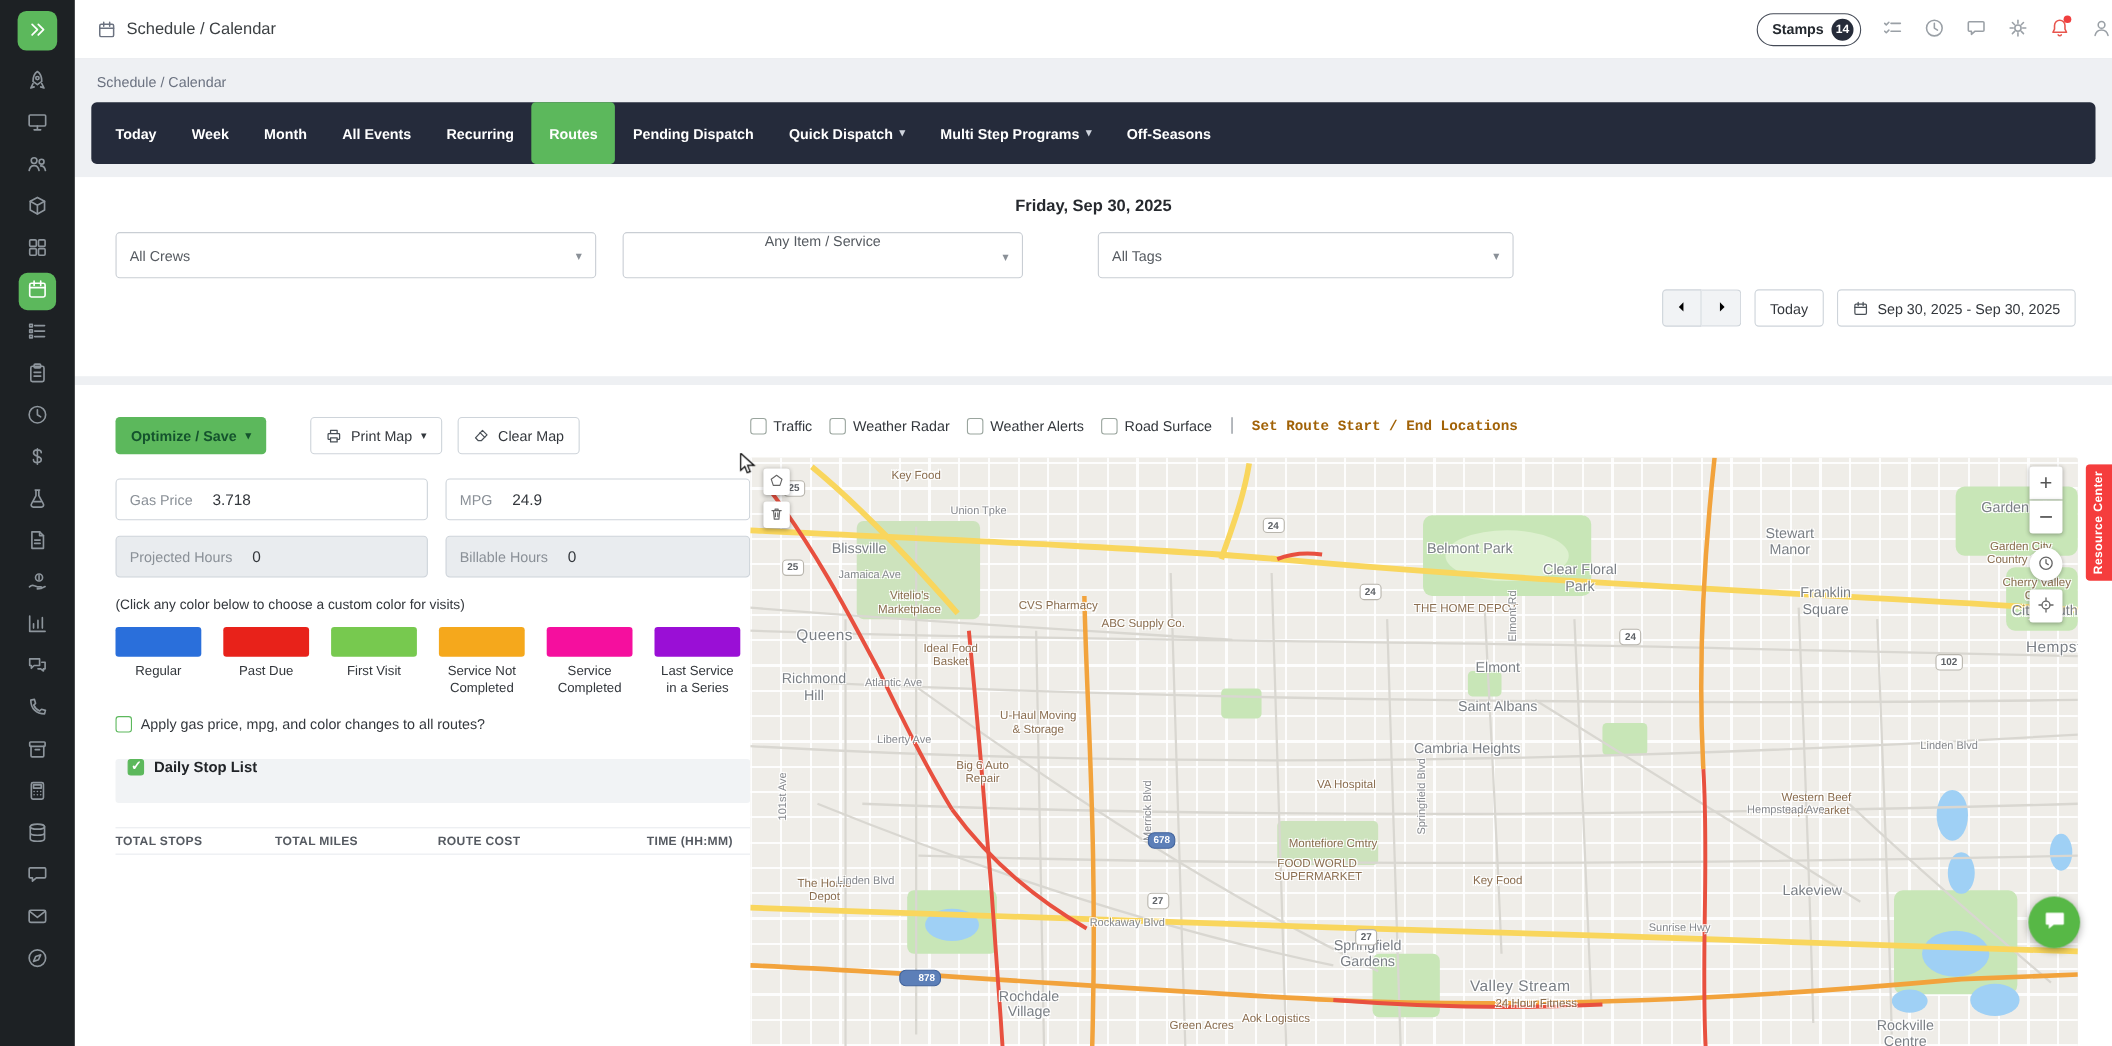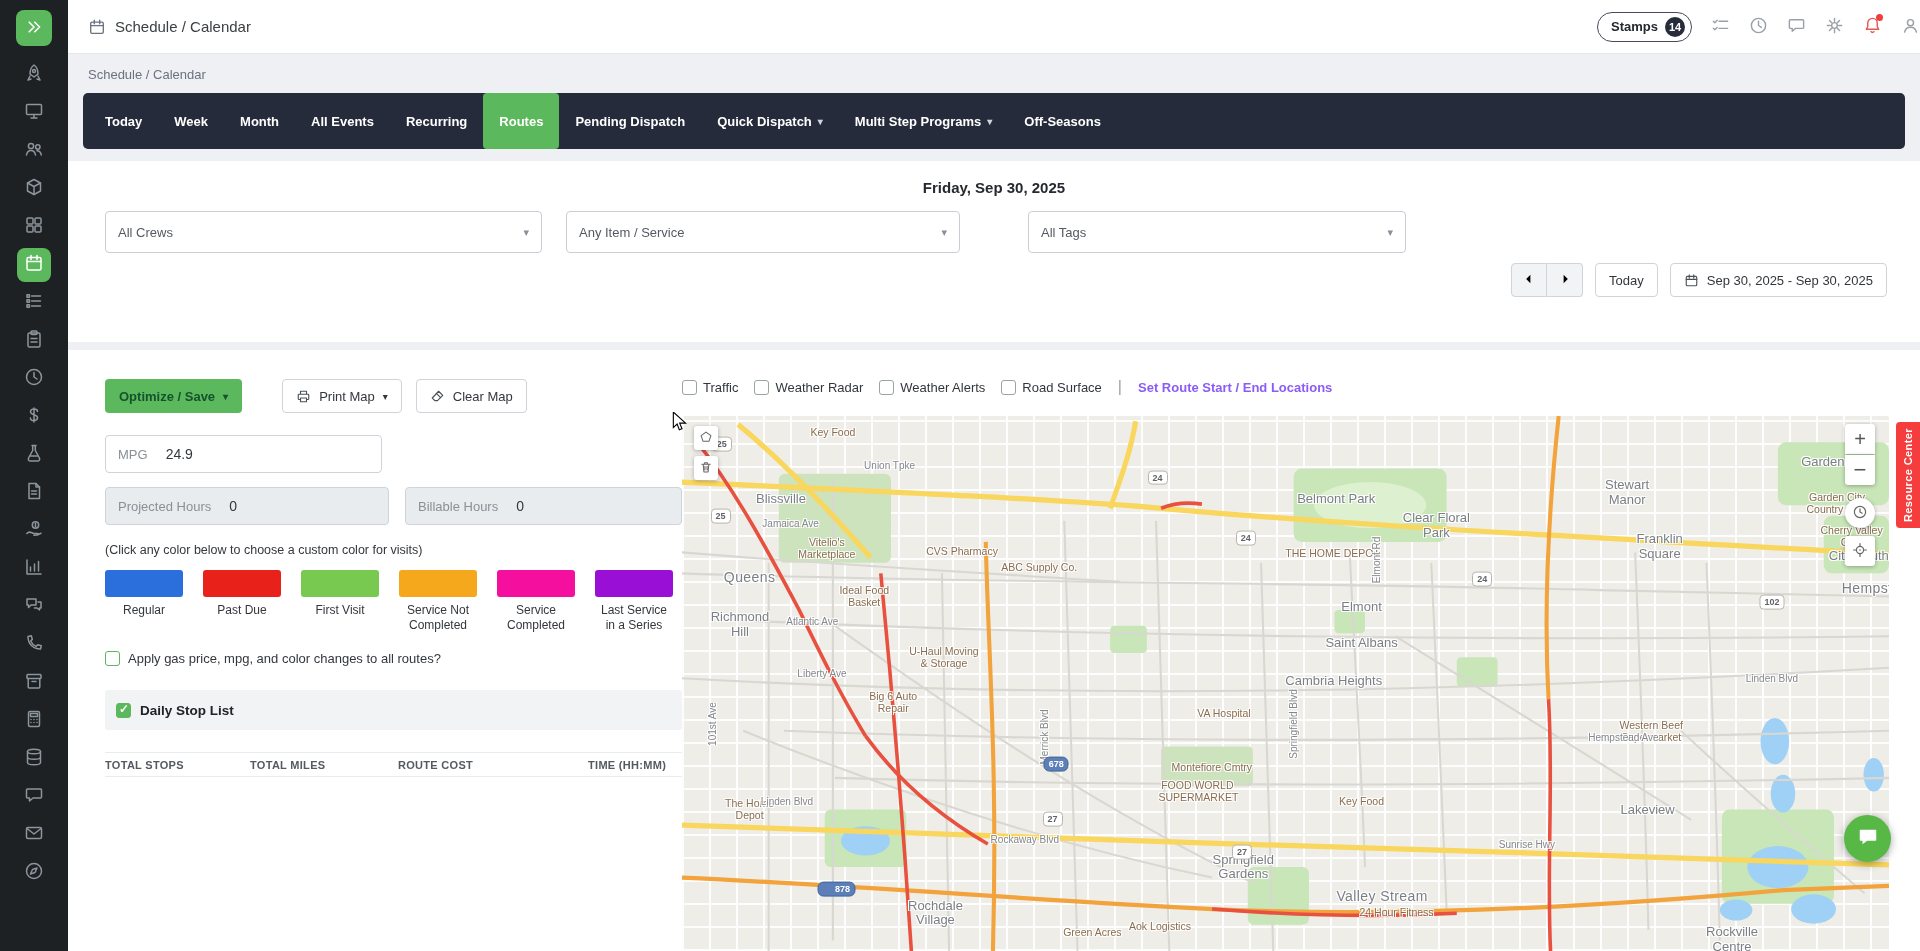--- a/index.html
+++ b/index.html
@@ -32,21 +32,21 @@
   .nav-item.active { background:#5cb85c; }
   .nav-item .caret { font-size:10px; color:#cfd4dd; }
 
   
   .filters { margin-top:12px; background:#fff; padding:18px 16px 0; flex:none; height:181px; }
   .date-heading { text-align:center; font-size:15px; font-weight:700; color:#26292e; }
   .selects-row { display:flex; margin-top:15px; padding-left:21px; }
   .sel { height:42px; border:1px solid #c9ced4; border-radius:4px; background:#fff; display:flex; align-items:center; padding:0 12px; font-size:13px; color:#555a60; cursor:pointer; }
   .sel .caret { margin-left:auto; color:#8a9097; font-size:11px; }
   .sel.crews { width:437px; }
-  .sel.service { width:394px; margin-left:24px; }
+  .sel.service { width:364px; margin-left:24px;flex-direction:column; }
   .sel.tags { width:378px; margin-left:68px; }
   .controls-row { display:flex; justify-content:flex-end; align-items:center; margin-top:10px; padding-right:17px; gap:12px; }
   .pager { display:flex; }
   .pg-btn { width:36px; height:34px; background:#f1f3f5; border:1px solid #ced4da; color:#495057; display:flex; align-items:center; justify-content:center; cursor:pointer; }
   .pg-btn.prev { border-radius:4px 0 0 4px; }
   .pg-btn.next { border-radius:0 4px 4px 0; border-left:none; }
   .btn-white { height:34px; background:#fff; border:1px solid #ced4da; border-radius:4px; color:#33373c; font-size:13px; padding:0 13px; display:flex; align-items:center; gap:8px; cursor:pointer; }
 
   
   .workspace { margin-top:8px; background:#fff; flex:1; display:flex; min-height:0; }
@@ -65,33 +65,33 @@
   .swatches { display:flex; gap:20px; margin-top:13px; }
   .swatch-item { width:78px; text-align:center; cursor:pointer; }
   .swatch { width:78px; height:27px; border-radius:3px; }
   .swatch-label { margin-top:6px; font-size:12px; color:#33373c; line-height:1.25; }
   .apply-row { display:flex; align-items:center; gap:8px; margin-top:18px; }
   .cb { width:15px; height:15px; border:1.5px solid #5cb85c; border-radius:3px; background:#fff; flex:none; cursor:pointer; }
   .cb.gray { border:1.5px solid #9aa59e; }
   .cb.checked { background:#5cb85c; border-color:#5cb85c; position:relative; }
   .cb.checked::after { content:"✓"; position:absolute; left:2px; top:-2px; color:#fff; font-size:12px; font-weight:700; }
   .apply-label { font-size:13px; color:#33373c; }
-  .dsl-band { margin-top:24px; width:577px; height:40px; background:#f1f3f5; border-radius:3px; display:flex; align-items:center; gap:9px; padding:0 11px; }
+  .dsl-band { margin-top:24px; width:577px; height:40px; background:#f1f3f5; border-radius:3px; display:flex; gap:9px; padding:0 11px; }
   .dsl-label { font-size:13.5px; font-weight:700; color:#202327; }
   .stats-head { margin-top:22px; width:577px; display:flex; border-top:1px solid #e9ecef; border-bottom:1px solid #e9ecef; height:25px; align-items:center; }
   .stats-head span { font-size:11px; font-weight:700; color:#555a61; letter-spacing:.3px; }
   .stats-head span:nth-child(1){ width:145px; } .stats-head span:nth-child(2){ width:148px; } .stats-head span:nth-child(3){ width:190px; }
 
   
   .map-col { flex:1; min-width:0; margin-right:31px; padding-top:26px; display:flex; flex-direction:column; }
   .overlays-row { height:22px; display:flex; align-items:center; gap:8px; margin-bottom:18px; flex-wrap:nowrap; }
   .ovl { display:flex; align-items:center; gap:6px; margin-right:8px; cursor:pointer; }
   .ovl .lbl { font-size:13px; color:#33373c; }
   .ovl-sep { color:#9aa0a6; margin-right:8px; }
-  .route-link { font-size:13px; font-weight:600; color:#8b5cf6; text-decoration:none; cursor:pointer; }
+  .route-link { font-size:13px; font-weight:600; color:#a16207; text-decoration:none; cursor:pointer;font-family:Liberation Mono, monospace; }
   .map { position:relative; flex:1; min-height:0; background:#efede8; overflow:hidden; border-radius:2px; }
   .map-grid { position:absolute; inset:0;
     background-image:
       repeating-linear-gradient(90deg, rgba(255,255,255,.9) 0 2px, transparent 2px 27px),
       repeating-linear-gradient(0deg, rgba(255,255,255,.9) 0 2px, transparent 2px 23px);
   }
   .map svg.roads { position:absolute; inset:0; width:100%; height:100%; }
   .map-label { position:absolute; transform:translate(-50%,-50%); white-space:nowrap; pointer-events:none;
     text-shadow:-1px -1px 0 #fff,1px -1px 0 #fff,-1px 1px 0 #fff,1px 1px 0 #fff; }
   .town { font-size:13px; color:#7a7f85; }
@@ -426,20 +426,24 @@
               <svg width="15" height="15" viewBox="0 0 20 20">
                 <path d="M11.5 3l5.5 5.5-7 7H6.5L3 12l8.5-9z"></path>
                 <path d="M8.5 5.8l5.7 5.7"></path>
               </svg>
             </span>
           <span>Clear Map</span>
         </button>
       </div>
 
       <div class="ig-row">
+        <div class="input-group w1">
+          <span class="ig-label">Gas Price</span>
+          <input class="ig-input" value="3.718" style="">
+        </div>
         <div class="input-group w2">
           <span class="ig-label">MPG</span>
           <input class="ig-input" value="24.9" style="">
         </div>
       </div>
       <div class="ig-row" style="margin-top:14px;">
         <div class="input-group w1 disabled">
           <span class="ig-label">Projected Hours</span>
           <input class="ig-input" disabled="" value="0" style="">
         </div>

